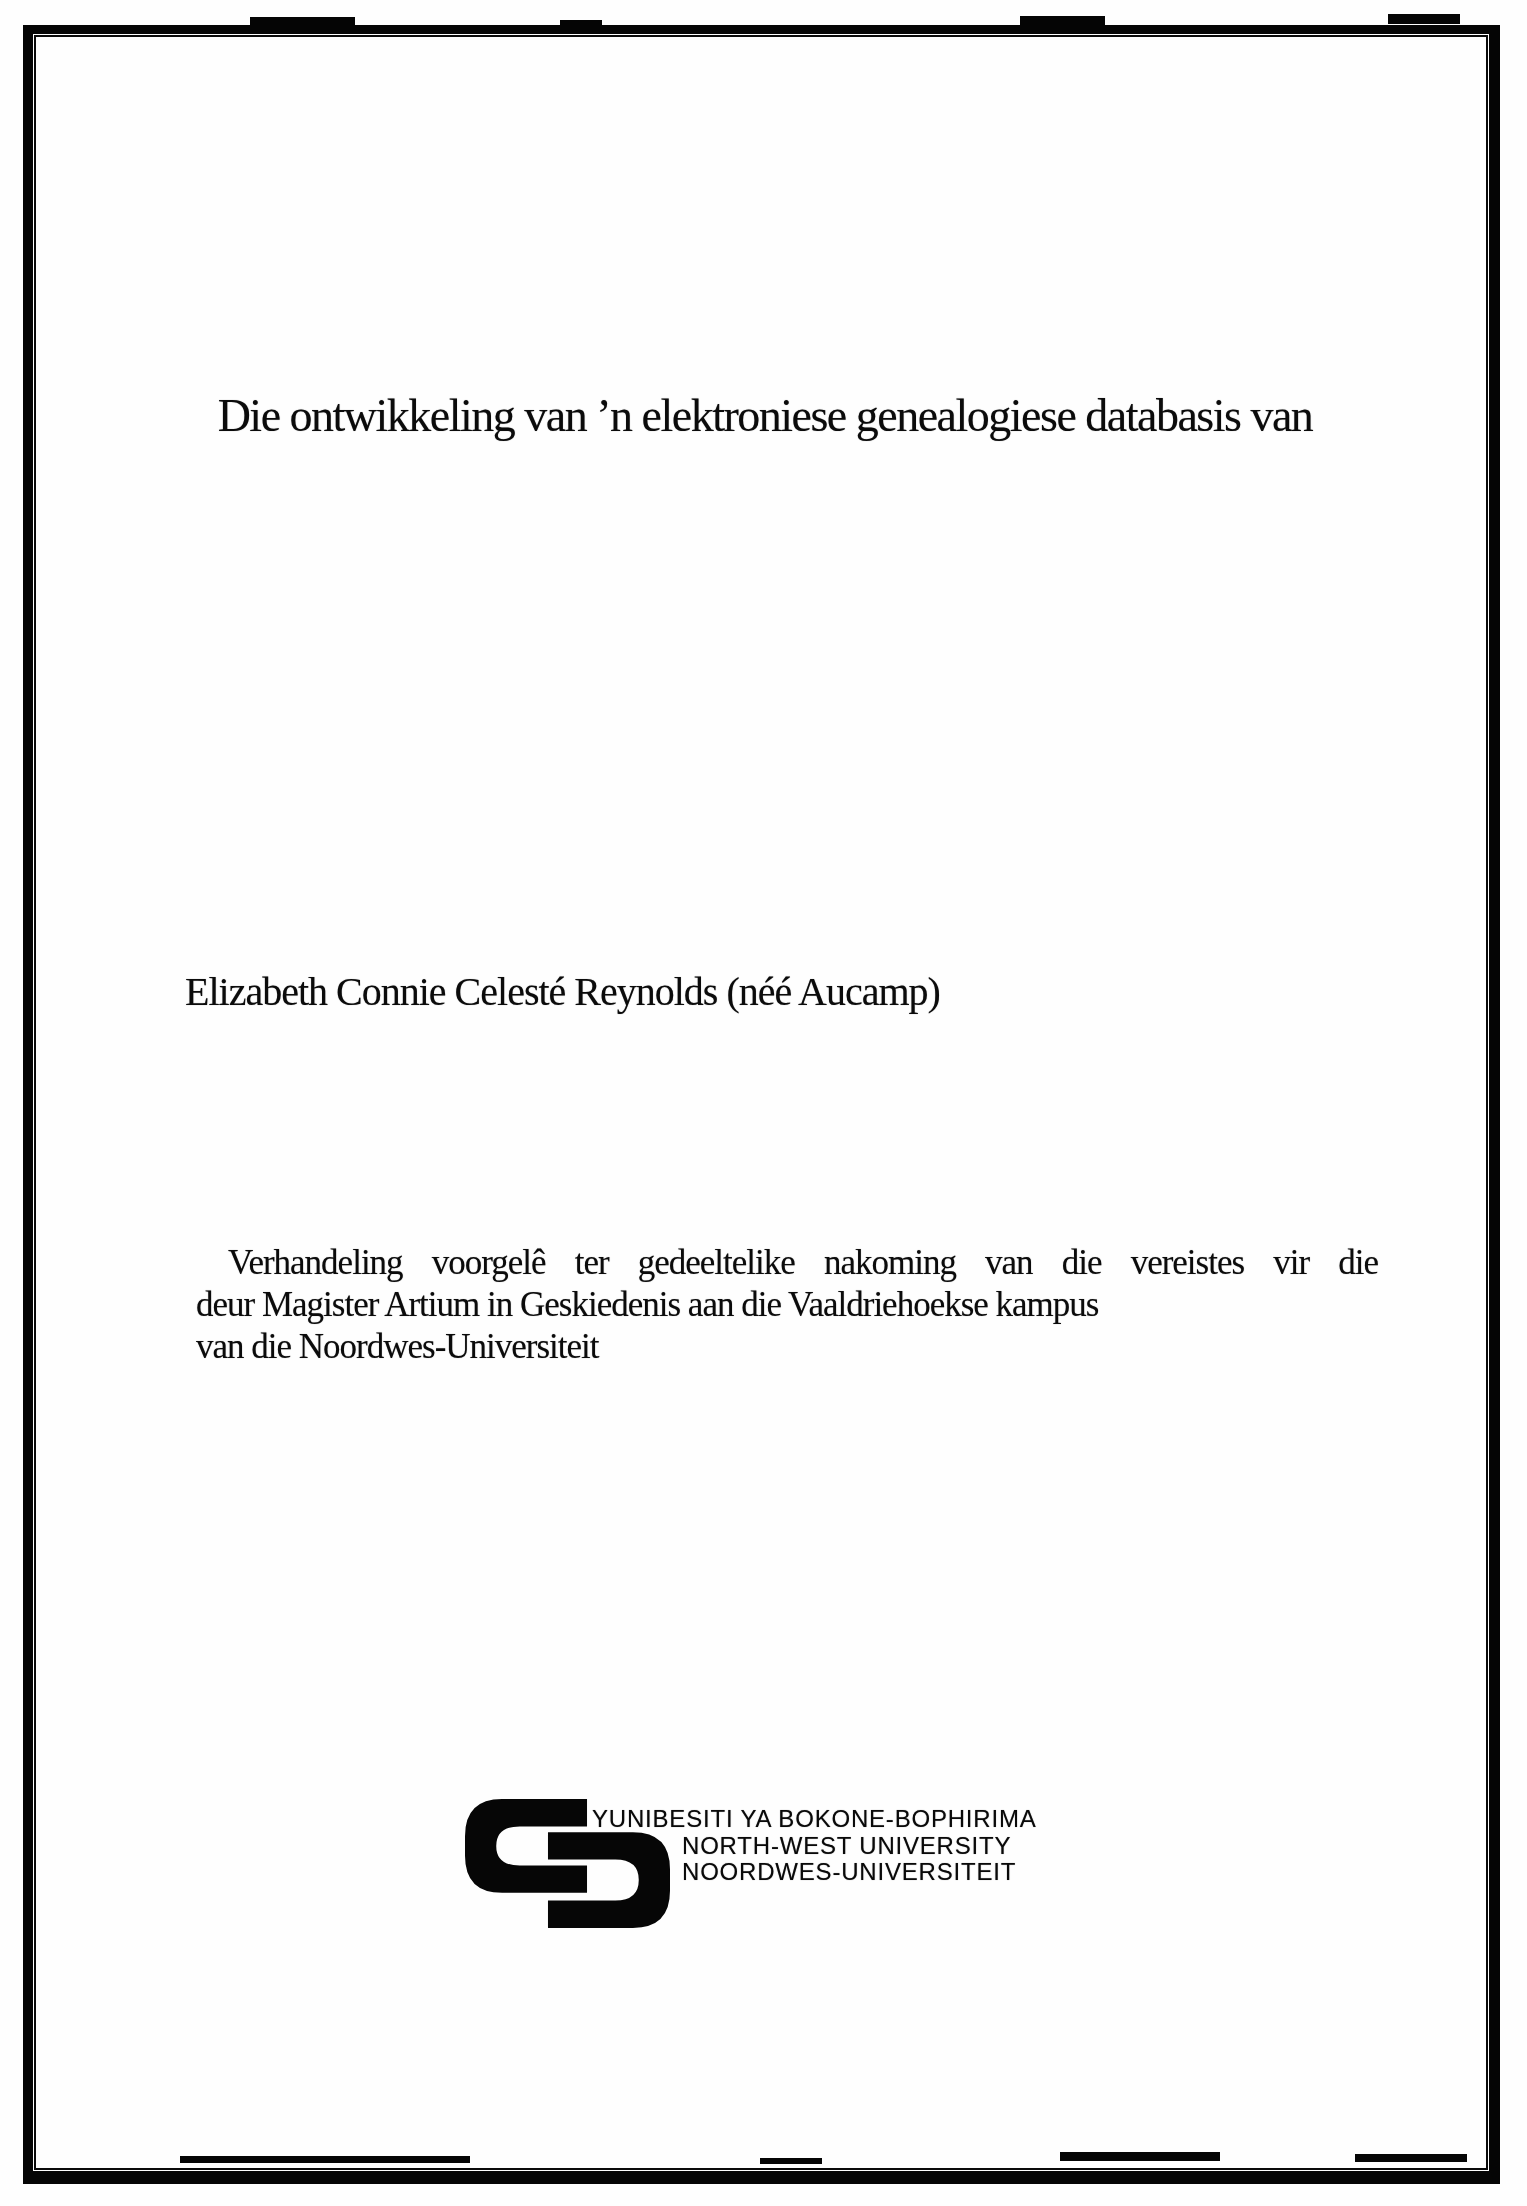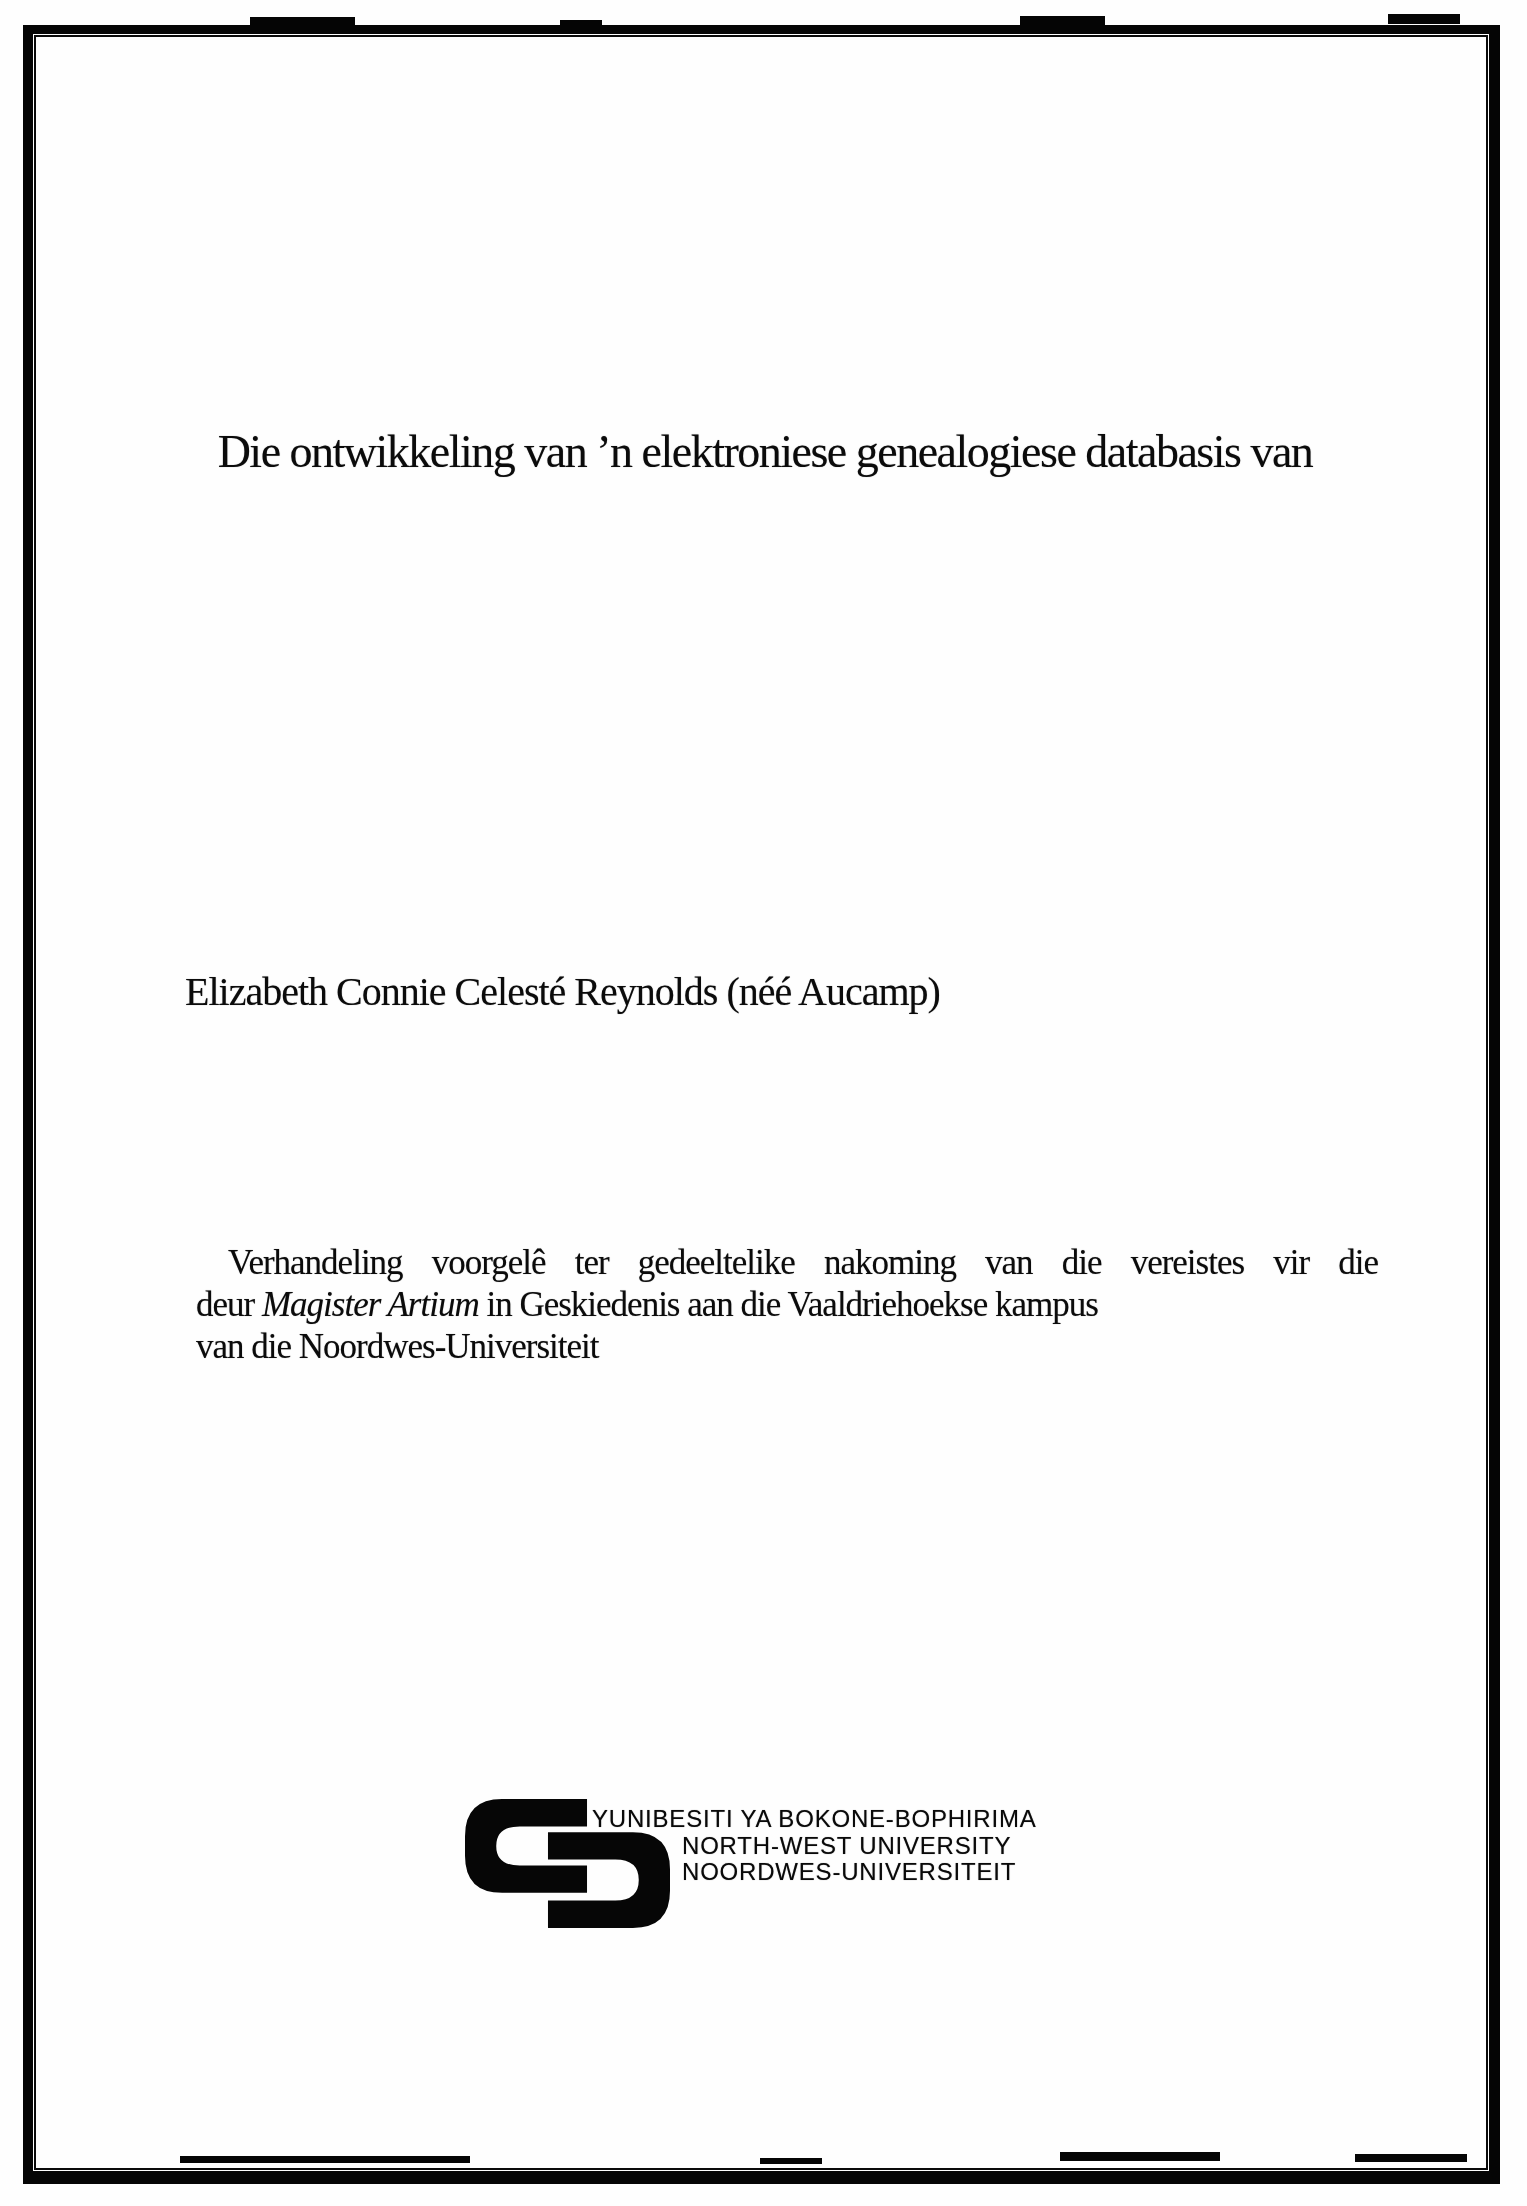--- a/index.html
+++ b/index.html
@@ -35,21 +35,21 @@
   .artifact {
     position: absolute;
     background: #050505;
   }
   
   .textline {
     text-shadow: 0 0 1px rgba(0,0,0,0.4);
   }
   .title-block {
     position: absolute;
-    left: 185px; top: 414px;
+    left: 185px; top: 378px;
     width: 1160px;
     text-align: center;
     font-size: 46px;
     letter-spacing: -1.5px;
     line-height: 76px;
     white-space: nowrap;
   }
   .byline {
     position: absolute;
     left: 185px; top: 800px;
@@ -75,21 +75,20 @@
     letter-spacing: -1px;
     line-height: 42px;
   }
   .submission .justified {
     text-align: justify;
     text-align-last: justify;
     width: 100%;
     margin-left: 32px;
   }
   .submission .it {
-    font-style: italic;
   }
   .supervisor-block {
     position: absolute;
     left: 196px; top: 1644px;
     font-size: 34px;
     letter-spacing: -0.5px;
     line-height: 49px;
   }
   
   .logo-mark {

